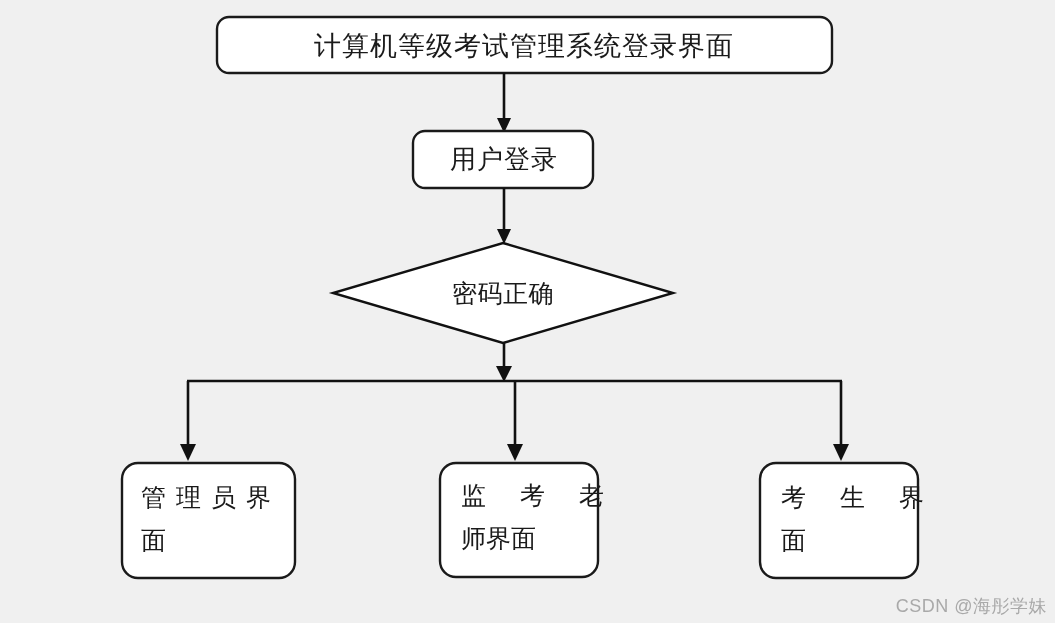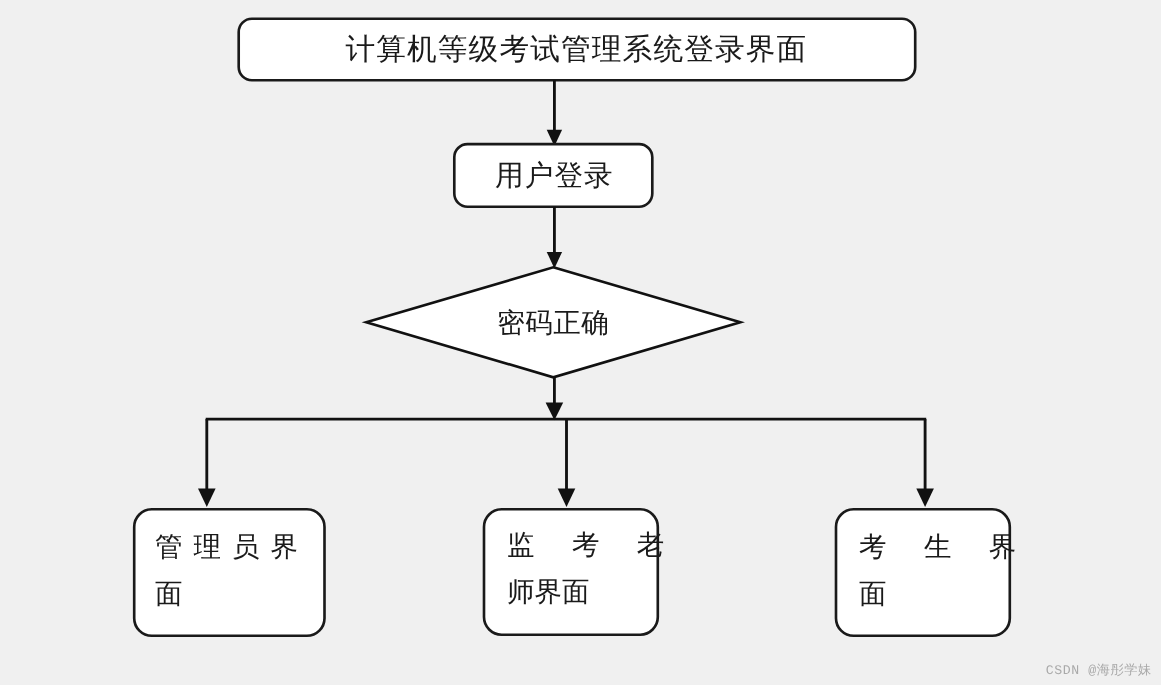--- a/index.html
+++ b/index.html
@@ -67,22 +67,22 @@
   .leaf-spaced {
     letter-spacing: 10px;
   }
   .leaf-spaced-wide {
     letter-spacing: 13px;
   }
   .watermark {
     position: absolute;
     right: 8px;
     bottom: 5px;
-    font-family: Liberation Mono, monospace;
-    font-size: 12px;
+    font-family: Liberation Sans, sans-serif;
+    font-size: 18px;
     color: #a9a9a9;
     letter-spacing: 0.5px;
     white-space: nowrap;
     user-select: none;
   }
 </style>
 </head>
 <body>
 
 <svg id="canvas" viewBox="0 0 1055 623">

